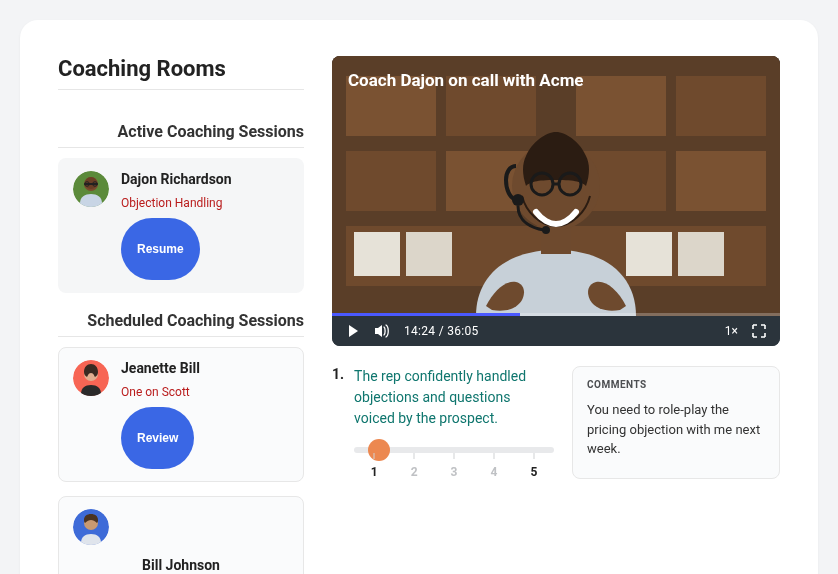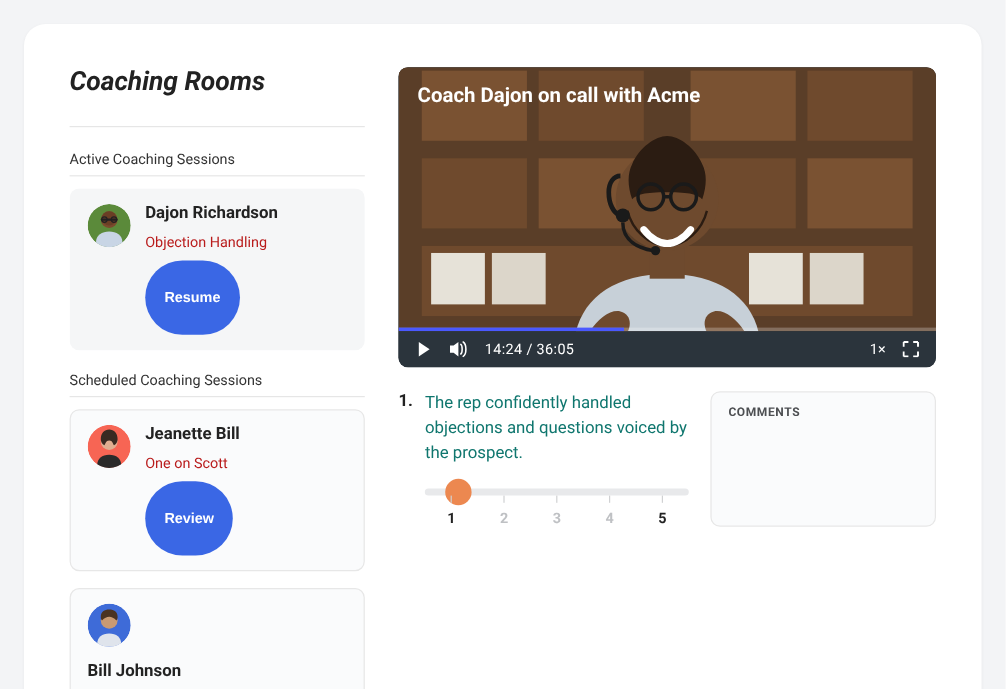--- a/index.html
+++ b/index.html
@@ -16,53 +16,53 @@
     box-shadow: 0 1px 3px rgba(0,0,0,0.05);
     display: flex;
     gap: 28px;
   }
   .left { width: 246px; flex-shrink: 0; }
   .right { flex: 1; min-width: 0; }
   .page-title {
     font-size: 22px;
     font-weight: 700;
     color: #222;
-    padding-bottom: 24px;
+    padding-bottom: 8px;
     border-bottom: 1px solid #e6e6e6;
-    margin-bottom: 20px;
-    font-style: italic;
+    margin-bottom: 32px;
   }
   .section-heading {
-    font-size: 12px;
-    font-weight: 400;
+    font-size: 16px;
+    font-weight: 700;
     color: #333;
     padding-bottom: 6px;
     border-bottom: 1px solid #e6e6e6;
     margin-bottom: 10px;
+    text-align: right;
   }
   .section + .section { margin-top: 18px; }
   .session-card {
     border: 1px solid #e7e7e7;
     border-radius: 8px;
     background: #fafbfc;
     padding: 12px 14px;
     display: flex;
     gap: 12px;
   }
   .session-card.active { background: #f5f6f7; border-color: transparent; }
   .session-card + .session-card { margin-top: 14px; flex-direction: column; }
   .avatar {
     width: 36px; height: 36px; border-radius: 50%;
     flex-shrink: 0;
     display: flex; align-items: center; justify-content: center;
     overflow: hidden;
   }
   .avatar svg { width: 100%; height: 100%; display: block; }
   .session-body { display: flex; flex-direction: column; gap: 8px; }
-  .session-name { font-size: 14px; font-weight: 700; color: #222; line-height: 1.2; }
+  .session-name { font-size: 14px; font-weight: 700; color: #222; line-height: 1.2; text-align: center; }
   .session-topic { font-size: 12px; color: #b91c1c; line-height: 1.2; }
   .pill-btn {
     background: #3a67e5;
     color: #fff;
     border: none;
     border-radius: 999px;
     font-size: 12px;
     font-weight: 700;
     padding: 24px 16px;
     cursor: pointer;
@@ -70,21 +70,21 @@
   }
   
   .video-frame {
     background: #2b343c;
     border-radius: 8px;
     overflow: hidden;
     position: relative;
   }
   .video-viewport {
     position: relative;
-    height: 220px;
+    height: 260px;
     overflow: hidden;
   }
   .video-title {
     position: absolute;
     top: 14px; left: 16px;
     color: #fff;
     font-size: 17px;
     font-weight: 700;
     z-index: 2;
   }
@@ -154,21 +154,21 @@
     content: "";
     position: absolute;
     top: -6px; left: 50%;
     width: 1px; height: 6px;
     background: #d0d1d3;
     transform: translateX(-50%);
   }
   .tick-label { font-size: 12px; color: #bfc1c4; font-weight: 700; display: block; margin-top: 6px; }
   .tick-label.sel { color: #222; }
   .comments-box {
-    width: 188px;
+    width: 208px;
     border: 1px solid #e7e7e7;
     background: #fafbfc;
     border-radius: 8px;
     padding: 12px 14px 16px 14px;
     flex-shrink: 0;
   }
   .comments-heading {
     font-size: 10px;
     font-weight: 700;
     letter-spacing: 0.5px;
@@ -339,17 +339,18 @@
               <div class="slider-tick">
                   <span class="tick-label sel">5</span>
                 </div>
             </div>
           </div>
         </div>
       </div>
 
       <div class="comments-box">
         <div class="comments-heading">COMMENTS</div>
+        <div class="comments-text">You need to role-play the pricing objection with me next week.</div>
       </div>
     </div>
 
   </div>
 </div>
 
 </body></html>

